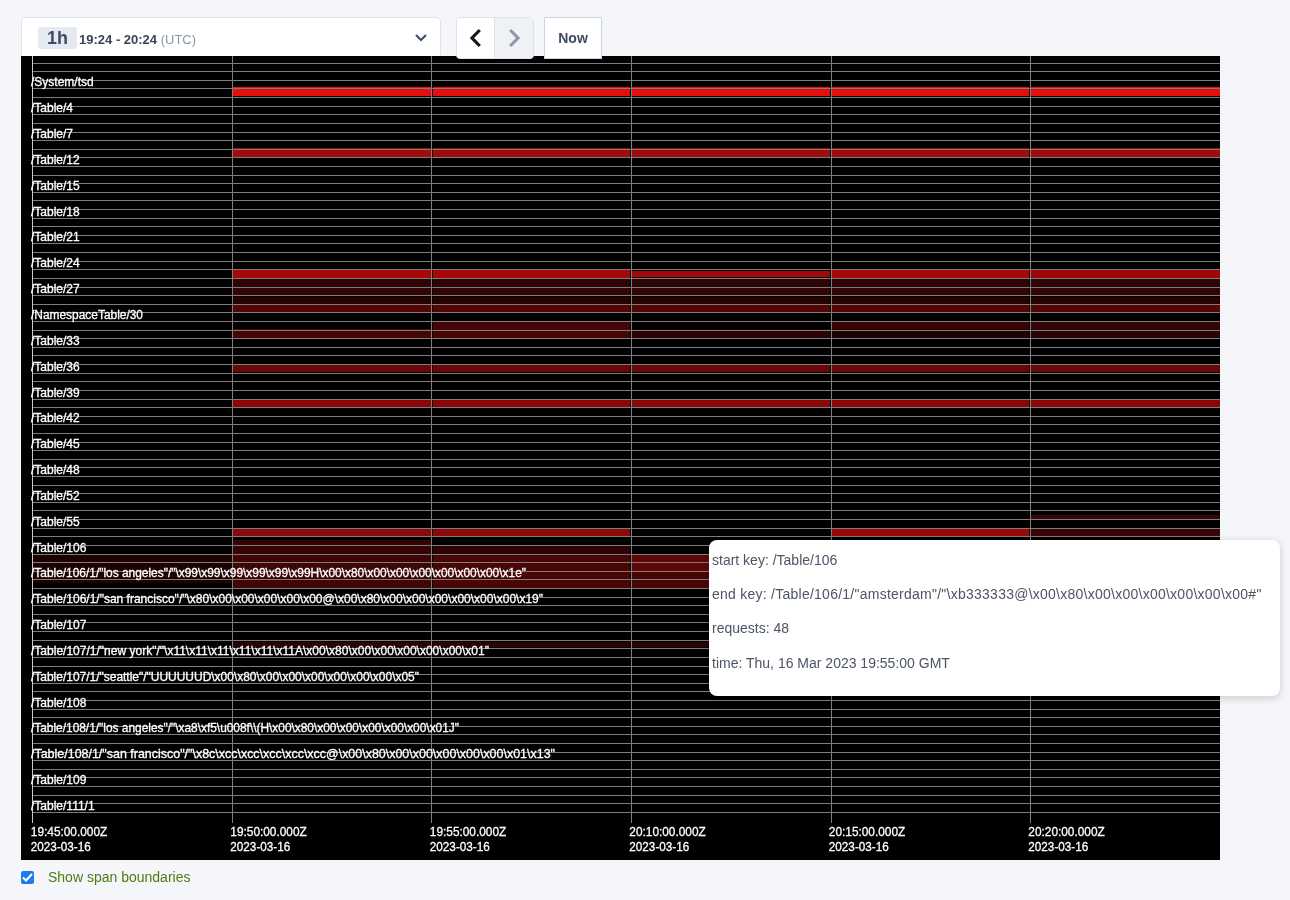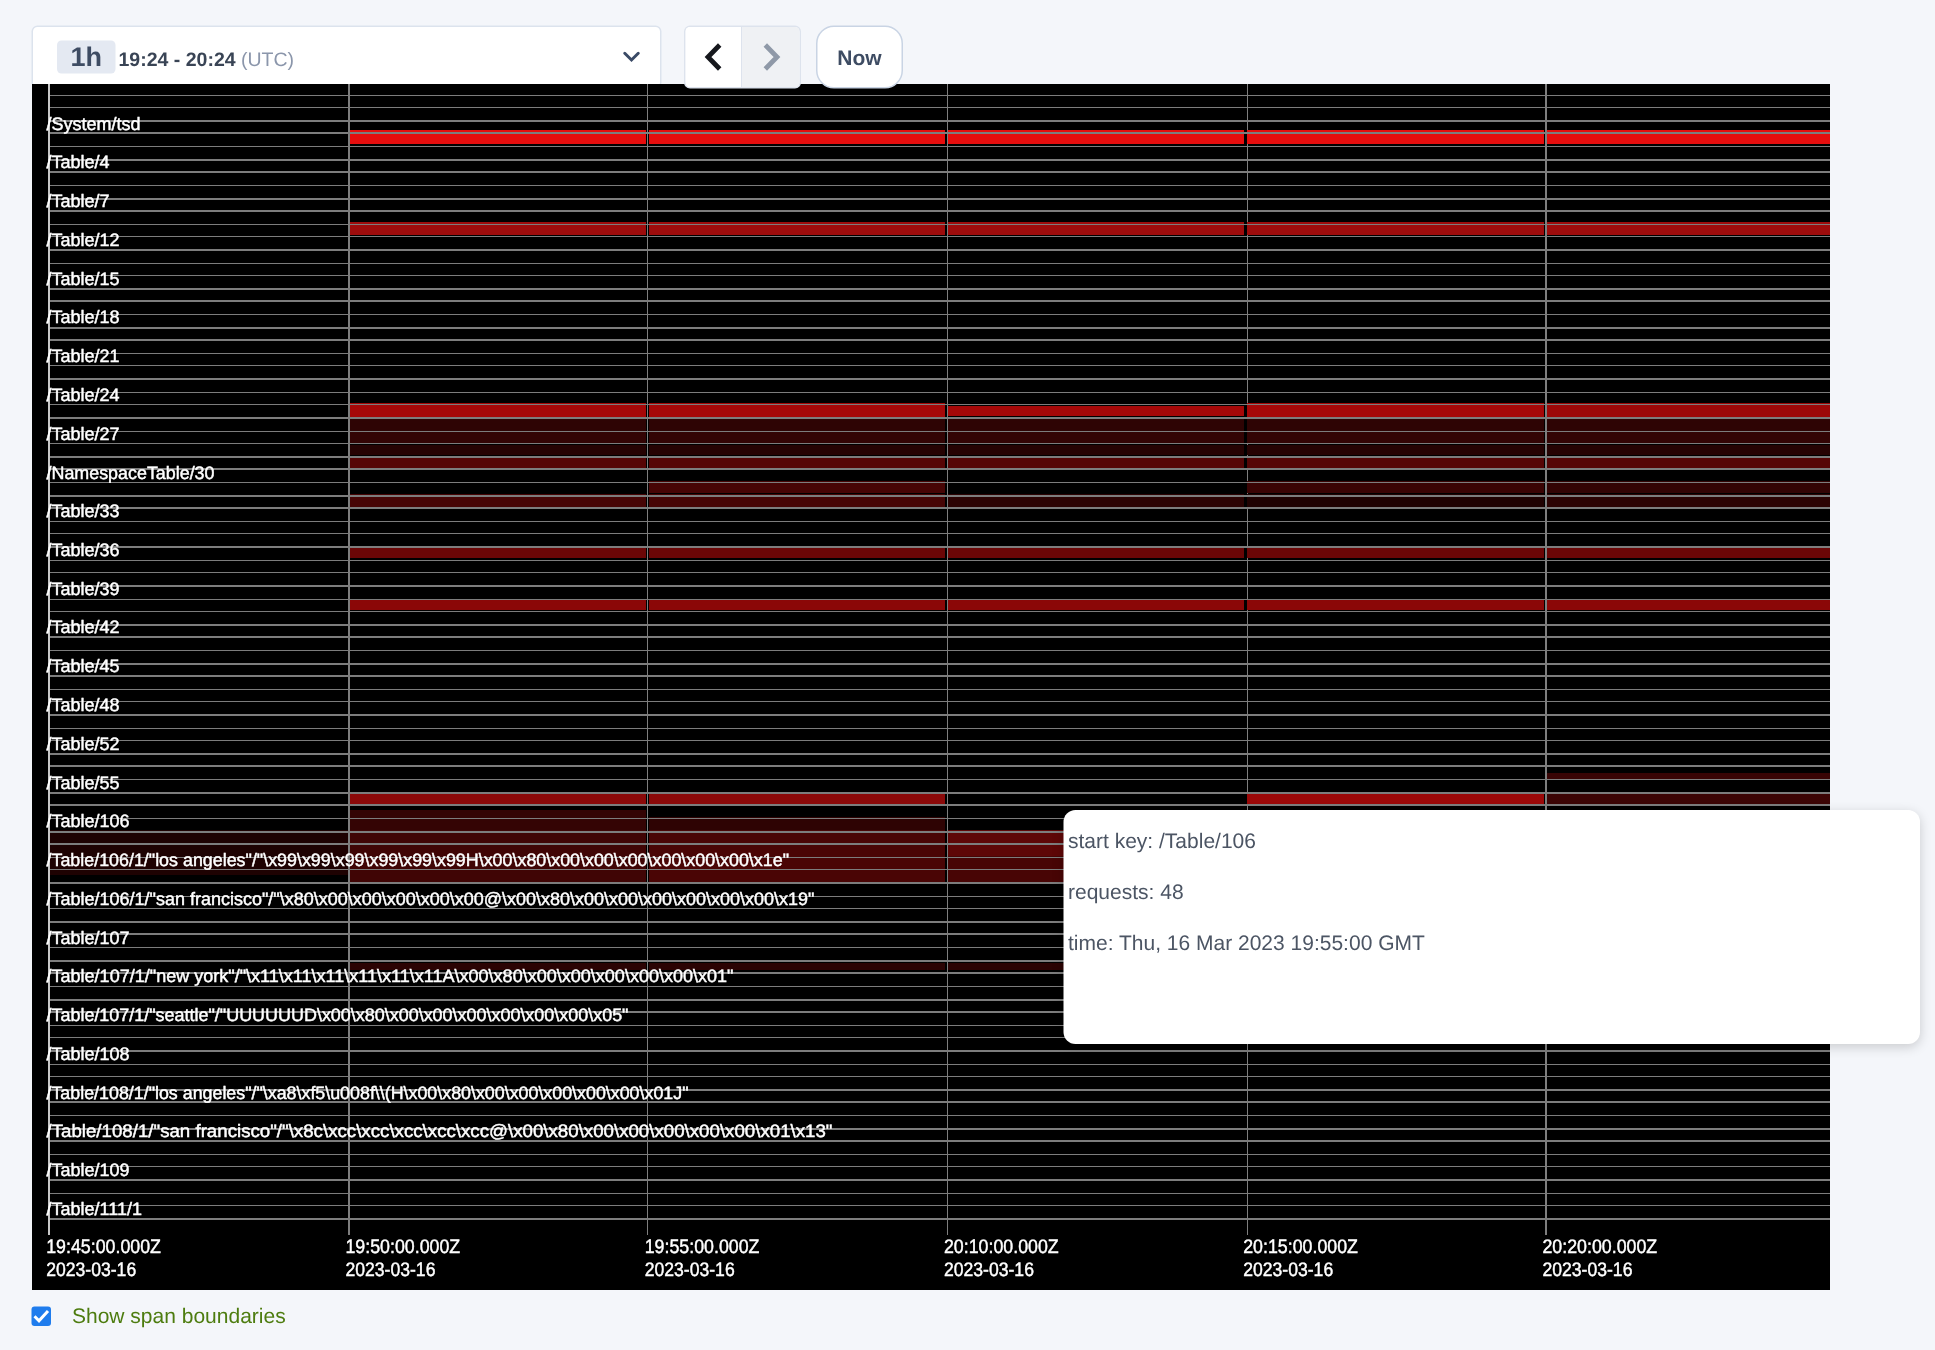--- a/index.html
+++ b/index.html
@@ -2,21 +2,21 @@
 <html><head><meta charset="utf-8"><style>
 *{margin:0;padding:0;box-sizing:border-box}
 html,body{width:1290px;height:900px;background:#f4f6fa;font-family:"Liberation Sans",sans-serif;overflow:hidden}
 .wrap{position:relative;width:1290px;height:900px;will-change:transform}
 .tsel{position:absolute;left:21px;top:17px;width:420px;height:42px;background:#fff;border:1px solid #dce3ed;border-radius:4px;display:flex;align-items:center}
 .badge{margin-left:16px;background:#e4e9f2;border-radius:3px;height:22px;line-height:22px;padding:0 9px;font-size:18px;font-weight:bold;color:#3e4c63}
 .trange{margin-left:2px;margin-top:3px;font-size:13px;font-weight:bold;color:#394455}
 .btngrp{position:absolute;left:456px;top:17px;width:78px;height:42px;border:1px solid #dde3ed;border-radius:4px;display:flex;background:#fff;overflow:hidden;z-index:2}
 .bleft{width:39px;height:100%;display:flex;align-items:center;justify-content:center;background:#fff;border-right:1px solid #dde3ed}
 .bright{width:39px;height:100%;display:flex;align-items:center;justify-content:center;background:#eff1f4}
-.nowbtn{position:absolute;left:544px;top:17px;width:58px;height:42px;background:#fff;border:1px solid #c9d4e4;border-radius:12px;color:#3e4c63;font-size:14px;font-weight:bold;text-align:center;line-height:41px;z-index:2}
+.nowbtn{position:absolute;left:544px;top:17px;width:58px;height:42px;background:#fff;border:1px solid #c9d4e4;border-radius:0;color:#3e4c63;font-size:14px;font-weight:bold;text-align:center;line-height:41px;z-index:2}
 .canvas{position:absolute;left:21px;top:56px;width:1199px;height:804px}
 .rl{fill:#fff;font-size:12px;font-family:"Liberation Sans",sans-serif;stroke:#fff;stroke-width:0.3;paint-order:stroke}
 .al{fill:#fff;font-size:13px;font-family:"Liberation Sans",sans-serif;stroke:#fff;stroke-width:0.3;paint-order:stroke}
 .tip{position:absolute;left:709px;top:540px;width:571px;height:156px;background:#fff;border-radius:8px;box-shadow:0 2px 8px rgba(0,0,0,.18);padding:3px 0 0 3px;overflow:hidden}
 .tip div{font-size:14px;color:#4c5564;line-height:34.2px;white-space:nowrap}
 .cbrow{position:absolute;left:21px;top:869px;display:flex;align-items:center}
 .cb{width:13px;height:13px;background:#1f7ced;border-radius:2px;position:relative}
 .cb svg{position:absolute;left:1px;top:2px}
 .cbl{margin-left:14px;font-size:14px;color:#4d7c0f}
 </style></head><body>
@@ -242,20 +242,21 @@
 <text x="408.8" y="794.5" class="al" textLength="60" lengthAdjust="spacingAndGlyphs">2023-03-16</text>
 <text x="608.3" y="779.5" class="al" textLength="76.5" lengthAdjust="spacingAndGlyphs">20:10:00.000Z</text>
 <text x="608.3" y="794.5" class="al" textLength="60" lengthAdjust="spacingAndGlyphs">2023-03-16</text>
 <text x="807.8" y="779.5" class="al" textLength="76.5" lengthAdjust="spacingAndGlyphs">20:15:00.000Z</text>
 <text x="807.8" y="794.5" class="al" textLength="60" lengthAdjust="spacingAndGlyphs">2023-03-16</text>
 <text x="1007.3" y="779.5" class="al" textLength="76.5" lengthAdjust="spacingAndGlyphs">20:20:00.000Z</text>
 <text x="1007.3" y="794.5" class="al" textLength="60" lengthAdjust="spacingAndGlyphs">2023-03-16</text>
   </svg>
   <div class="tip">
     <div>start key: /Table/106</div>
+    <div style="letter-spacing:0.25px">end key: /Table/106/1/"amsterdam"/"\xb333333@\x00\x80\x00\x00\x00\x00\x00\x00#"</div>
     <div>requests: 48</div>
     <div>time: Thu, 16 Mar 2023 19:55:00 GMT</div>
   </div>
   <div class="cbrow">
     <div class="cb">
         <svg width="11" height="9" viewBox="0 0 11 9">
           <path d="M1 4.5 L4 7.5 L10 1" fill="none" stroke="#fff" stroke-width="2"></path>
         </svg>
       </div>
     <span class="cbl">Show span boundaries</span>

